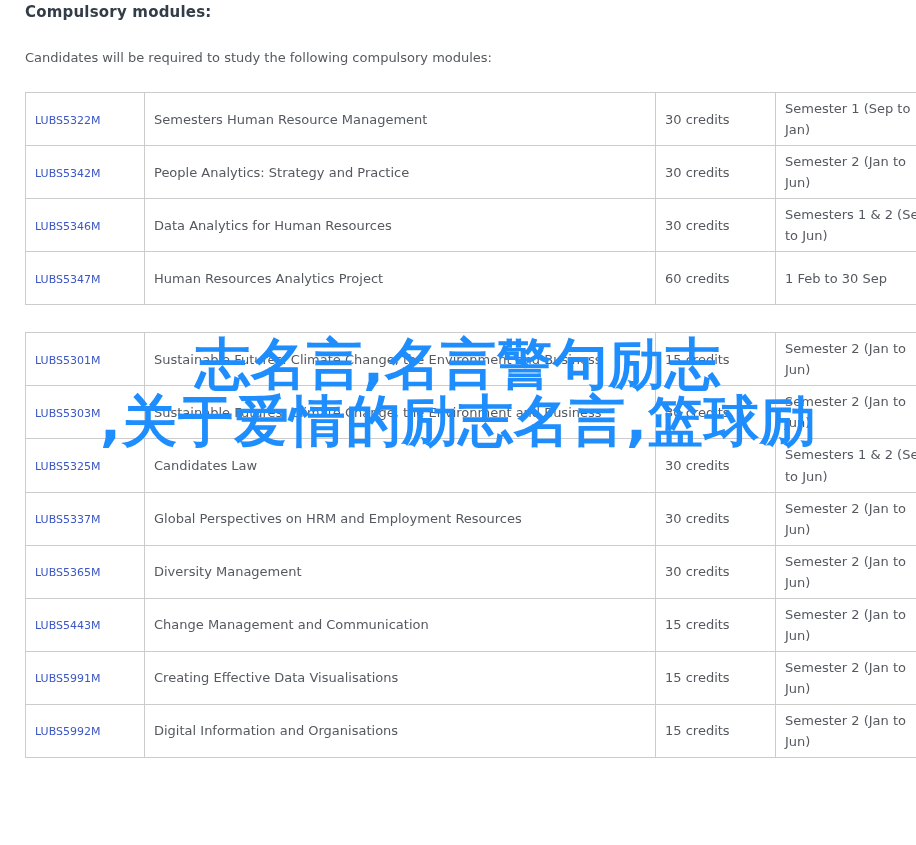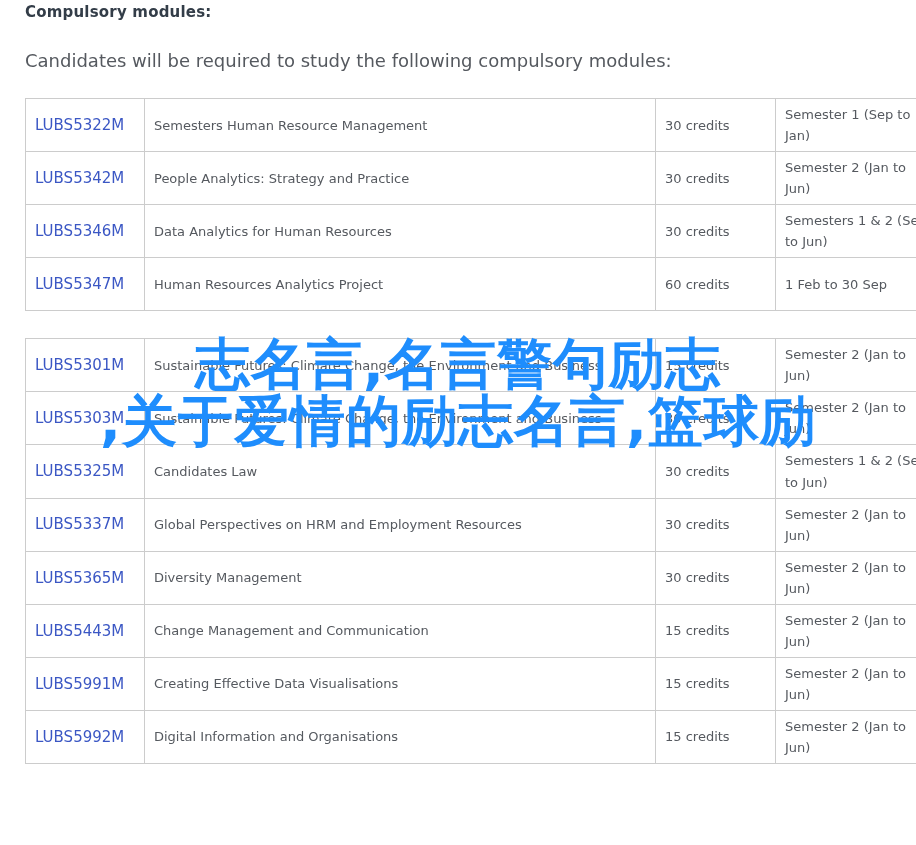--- a/index.html
+++ b/index.html
@@ -21,21 +21,21 @@
     padding: 1px 15px 0 25px;
   }
   h2.section-heading {
     font-size: 15px;
     font-weight: bold;
     color: #333d48;
     margin: 2px 0 0 0;
     letter-spacing: 0.2px;
   }
   p.intro {
-    font-size: 18px;
+    font-size: 13px;
     color: #55595f;
     margin: 29px 0 0 0;
   }
   table.modules {
     border-collapse: collapse;
     margin-top: 27px;
     table-layout: fixed;
     width: 876px;
   }
   table.modules td {
@@ -50,21 +50,21 @@
   td.col-code { width: 100px; }
   td.col-name { width: 492px; }
   td.col-credits { width: 101px; }
   td.col-semester { width: 143px; }
   table.modules td.cell-min { height: 42px; }
   a.mod-link, a.pfp-link {
     color: #3b57c4;
     text-decoration: none;
     cursor: pointer;
   }
-  a.mod-link { font-size: 15px; }
+  a.mod-link { font-size: 11px; }
   .overlay {
     position: absolute;
     left: 0;
     right: 0;
     top: 336px;
     z-index: 10;
     text-align: center;
     font-weight: bold;
     font-size: 55px;
     line-height: 57px;

